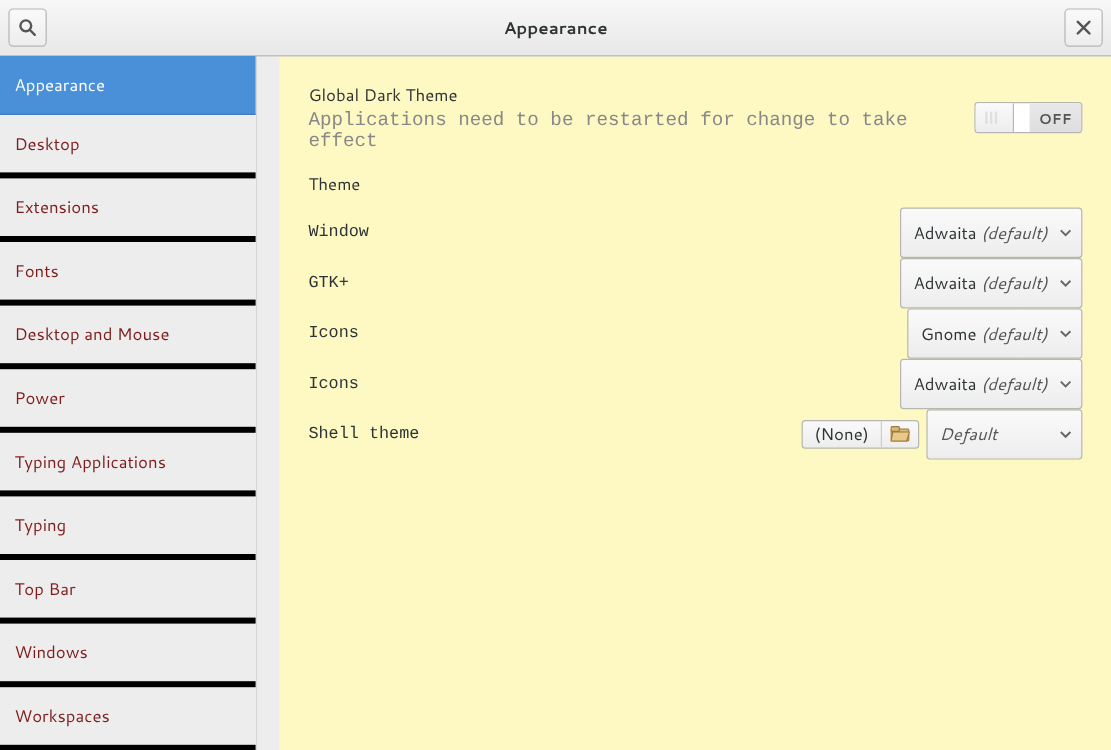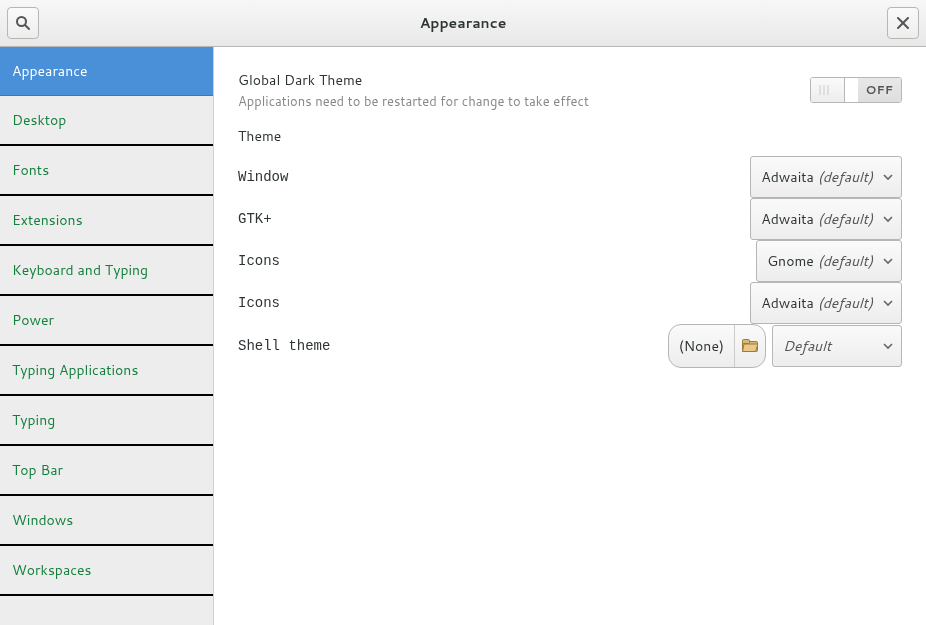--- a/index.html
+++ b/index.html
@@ -47,55 +47,57 @@
       height: calc(100% - 47px);
     }
     .sidebar {
       width: 214px;
       background: #ededed;
       border-right: 1px solid #cfcfcd;
       overflow-y: auto;
     }
     .sidebar-item {
       padding: 14px 12px;
-      border-bottom: 2px solid #000000;
+      border-bottom: 5px solid #000000;
       cursor: pointer;
-      color: #15803d;
+      color: #7f1d1d;
     }
     .sidebar-item.selected {
       background: #4a90d9;
       color: #ffffff;
       border-bottom: 1px solid #3a78b8;
     }
     .main {
       flex: 1;
-      background: #ffffff;
+      background: #fef9c3;
       padding: 22px 24px;
       overflow-y: auto;
+      margin-left: 19px;
     }
     .setting-row {
       display: flex;
       align-items: center;
       justify-content: space-between;
       min-height: 41px;
       margin-bottom: 0;
     }
     .setting-label {
       color: #2e3436;
       font-family: Liberation Mono, monospace;
     }
     .setting-title {
       font-weight: normal;
       color: #2e3436;
       font-size: 14px;
     }
     .setting-sub {
-      font-size: 13px;
+      font-size: 16px;
       color: #888;
       margin-top: 2px;
+      font-family: Liberation Mono, monospace;
     }
     .section-header {
       font-weight: normal;
       color: #2e3436;
       margin-top: 16px;
       margin-bottom: 10px;
     }
     .toggle {
       display: flex;
       align-items: center;
@@ -163,23 +165,23 @@
     }
     .shell-row-controls {
       display: flex;
       align-items: center;
       gap: 6px;
     }
     .file-chooser {
       display: flex;
       align-items: center;
       border: 1px solid #b6b6b3;
-      border-radius: 13px;
+      border-radius: 3px;
       background: linear-gradient(to bottom, #fafafa, #ededed);
-      height: 44px;
+      height: 24px;
       overflow: hidden;
     }
     .file-chooser-label {
       padding: 0 10px;
       border-right: 1px solid #ccc;
       height: 100%;
       display: flex;
       align-items: center;
     }
     .file-chooser-icon {
@@ -212,23 +214,23 @@
           <line x1="11" y1="1" x2="1" y2="11" stroke="#555" stroke-width="2" stroke-linecap="round"></line>
         </svg>
     </span>
   </div>
 </div>
 
 <div class="content">
   <div class="sidebar" id="sidebar">
       <div class="sidebar-item selected"><span>Appearance</span></div>
       <div class="sidebar-item"><span>Desktop</span></div>
+      <div class="sidebar-item"><span>Extensions</span></div>
       <div class="sidebar-item"><span>Fonts</span></div>
-      <div class="sidebar-item"><span>Extensions</span></div>
-      <div class="sidebar-item"><span>Keyboard and Typing</span></div>
+      <div class="sidebar-item"><span>Desktop and Mouse</span></div>
       <div class="sidebar-item"><span>Power</span></div>
       <div class="sidebar-item"><span>Typing Applications</span></div>
       <div class="sidebar-item"><span>Typing</span></div>
       <div class="sidebar-item"><span>Top Bar</span></div>
       <div class="sidebar-item"><span>Windows</span></div>
       <div class="sidebar-item"><span>Workspaces</span></div>
     </div>
 
   <div class="main">
 

